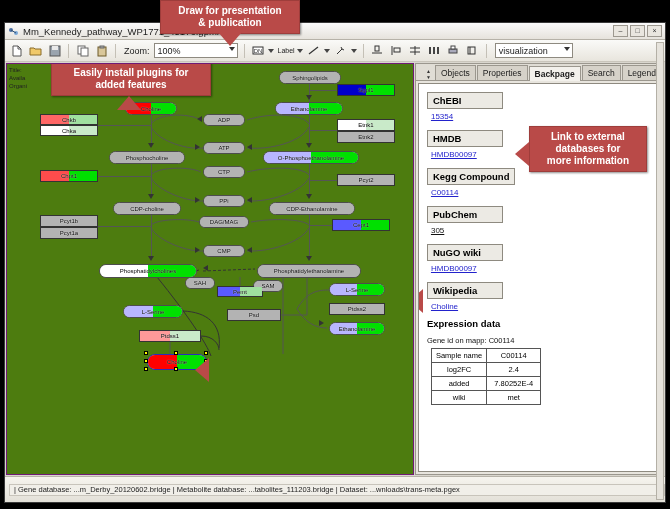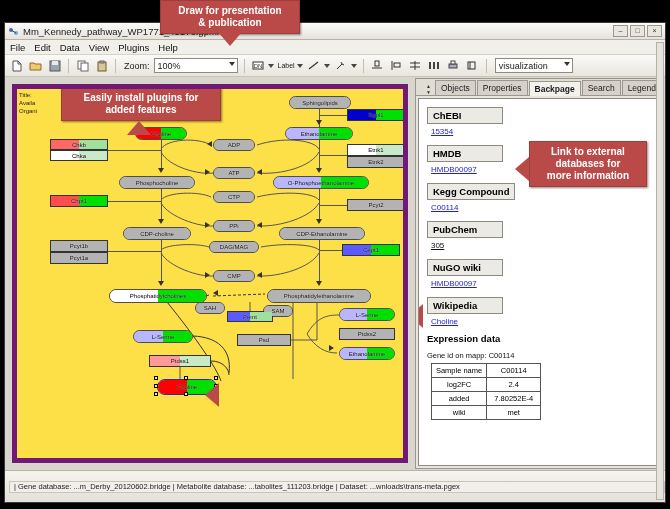--- a/index.html
+++ b/index.html
@@ -60,21 +60,21 @@
     border-left:3px solid transparent;border-right:3px solid transparent;border-top:4px solid #333;
   }
   .dd-btn { display:flex; align-items:center; gap:2px; }
   .dd-btn .arr {
     width:0;height:0;border-left:3px solid transparent;border-right:3px solid transparent;border-top:4px solid #444;
   }
 
   
   #body { flex:1; display:flex; min-height:0; background:#d9d6ce; }
   #canvaswrap {
-    width:424px; background:#fde047; border:5px solid #701a75; margin:7px;
+    width:424px; background:#4d7c0f; border:1px solid #701a75; margin:1px;
     position:relative; overflow:hidden;
   }
   #sidebar {
     flex:1; margin:1px 1px 1px 0; background:#e8e5de;
     display:flex; flex-direction:column; border:1px solid #9b978e;justify-content:center;
   }
 
   
   .meta { position:absolute; left:2px; font-size:6px; color:#222; }
 
@@ -172,21 +172,21 @@
     border:1px solid #555; font-size:7.5px; padding:2px 4px; text-align:center;
     background:#fff; min-width:54px; color:#000;
   }
   #sb-scroll {
     position:absolute; right:1px; top:19px; bottom:2px; width:8px;
     background:#e6e3dc; border:1px solid #b4b0a6;
   }
 
   
   #statusbar {
-    height:32px; background:linear-gradient(#f6f4ee,#e3e0d8);
+    height:26px; background:linear-gradient(#f6f4ee,#e3e0d8);
     border-top:1px solid #b6b2a8; display:flex; align-items:center;
     font-size:7.5px; color:#222; padding-left:4px;
   }
   #statusbar .st-in {
     border:1px solid #c8c4bb; background:#f1efe9; height:12px; width:100%;
     display:flex; align-items:center; padding:0 4px;
   }
 </style>
 </head>
 <body>
@@ -202,28 +202,20 @@
         </svg>
     </span>
     <span class="tb-title">Mm_Kennedy_pathway_WP1771_45176.gpml</span>
     <span class="win-btns">
       <span>–</span>
       <span>□</span>
       <span>×</span>
     </span>
   </div>
 
-  <div id="menubar">
-    <span>File</span>
-    <span>Edit</span>
-    <span>Data</span>
-    <span>View</span>
-    <span>Plugins</span>
-    <span>Help</span>
-  </div>
 
   <div id="toolbar">
     <span class="tb-btn">
       <svg width="12" height="12" viewBox="0 0 12 12">
           <path d="M2 1h5l3 3v7H2z" fill="#fff" stroke="#555"></path>
           <path d="M7 1v3h3" fill="none" stroke="#555"></path>
         </svg>
     </span>
     <span class="tb-btn">
       <svg width="13" height="12" viewBox="0 0 13 12">

